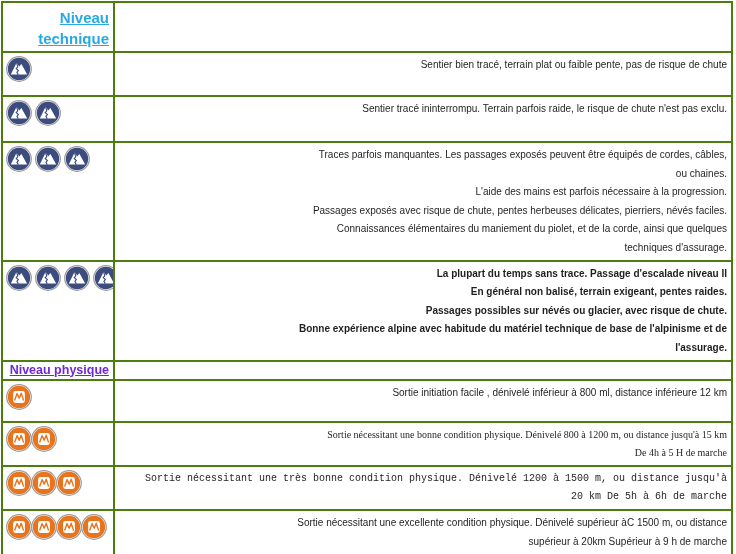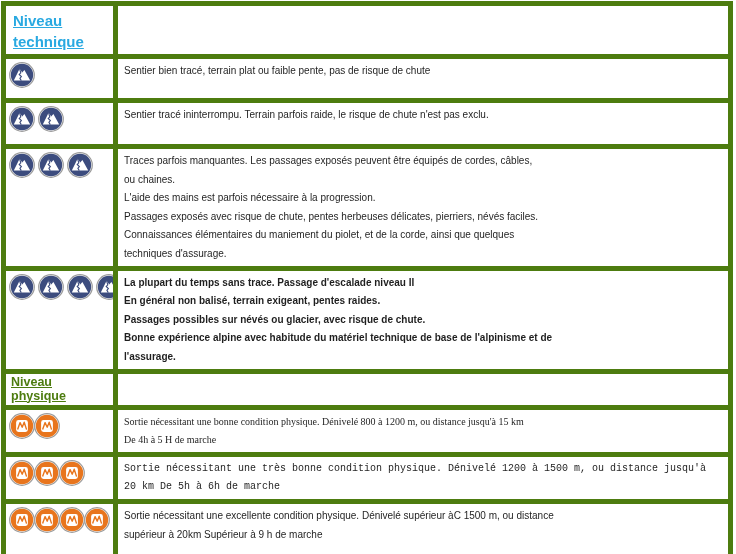--- a/index.html
+++ b/index.html
@@ -1,25 +1,25 @@
 <!DOCTYPE html>
 <html><head>
 <meta charset="utf-8">
 <style>
   html,body{margin:0;padding:0;background:#ffffff;}
   body{font-family:"Liberation Sans",sans-serif;color:#1f1f1f;}
   .page{position:relative;width:736px;height:554px;background:#fff;}
   table.diff{border-collapse:collapse;table-layout:fixed;width:732px;margin:1px;
              border:2px solid #000;}
-  table.diff td{border:5px solid #4d7c0f;vertical-align:top;padding:2px 4px 2px 3px;
-                overflow:hidden;}
+  table.diff td{border:2px solid #4d7c0f;vertical-align:top;padding:2px 4px 2px 3px;
+                overflow:hidden;text-align:right;}
   col.c1{width:112px;}
   .hdr-big{color:#29a9e1;font-weight:bold;font-size:15px;line-height:21px;
            text-decoration:underline;padding:2px 0 0 4px;}
-  .hdr-small{color:#4d7c0f;font-weight:bold;font-size:12.5px;line-height:14px;
+  .hdr-small{color:#6d28d9;font-weight:bold;font-size:12.5px;line-height:14px;
              text-decoration:underline;padding:0 0 0 2px;}
   .desc{font-size:10px;line-height:18.6px;white-space:pre-line;padding-left:3px;
         padding-top:1px;}
   .icons{display:flex;align-items:flex-start;padding-top:1px;}
   .icons svg{display:block;flex:0 0 auto;}
   .icons.blue svg{margin-right:3px;}
   .icons.orange svg{margin-right:-1px;}
   td.icons-cell{padding-top:3px;}
 </style>
 </head>
@@ -155,20 +155,35 @@
       </td>
     </tr>
 
     <tr style="height:18px;">
       <td style="padding-top:1px;">
         <div class="hdr-small">Niveau physique</div>
       </td>
       <td></td>
     </tr>
 
+    <tr style="height:42px;">
+      <td class="icons-cell">
+        <div class="icons orange">
+  <svg width="26" height="26" viewBox="0 0 26 26">
+    <circle cx="13" cy="13" r="12.3" fill="#ffffff" stroke="#9b9b9b" stroke-width="1.2"></circle>
+    <circle cx="13" cy="13" r="11.2" fill="#e8751d"></circle>
+    <rect x="7.1" y="7.1" width="11.8" height="11.8" rx="2.4" fill="#ffffff"></rect>
+    <path d="M8.6 16.6 L11.1 9.6 L13.2 14.2 L15.2 9.2 L17.6 16.6" fill="none" stroke="#e8751d" stroke-width="1.4" stroke-linejoin="round"></path>
+  </svg>
+</div>
+      </td>
+      <td>
+        <div class="desc">Sortie initiation facile , dénivelé inférieur à 800 ml, distance inférieure 12 km</div>
+      </td>
+    </tr>
 
     <tr style="height:37px;font-family:Liberation Serif, serif;">
       <td class="icons-cell">
         <div class="icons orange">
   <svg width="26" height="26" viewBox="0 0 26 26">
     <circle cx="13" cy="13" r="12.3" fill="#ffffff" stroke="#9b9b9b" stroke-width="1.2"></circle>
     <circle cx="13" cy="13" r="11.2" fill="#e8751d"></circle>
     <rect x="7.1" y="7.1" width="11.8" height="11.8" rx="2.4" fill="#ffffff"></rect>
     <path d="M8.6 16.6 L11.1 9.6 L13.2 14.2 L15.2 9.2 L17.6 16.6" fill="none" stroke="#e8751d" stroke-width="1.4" stroke-linejoin="round"></path>
   </svg>

